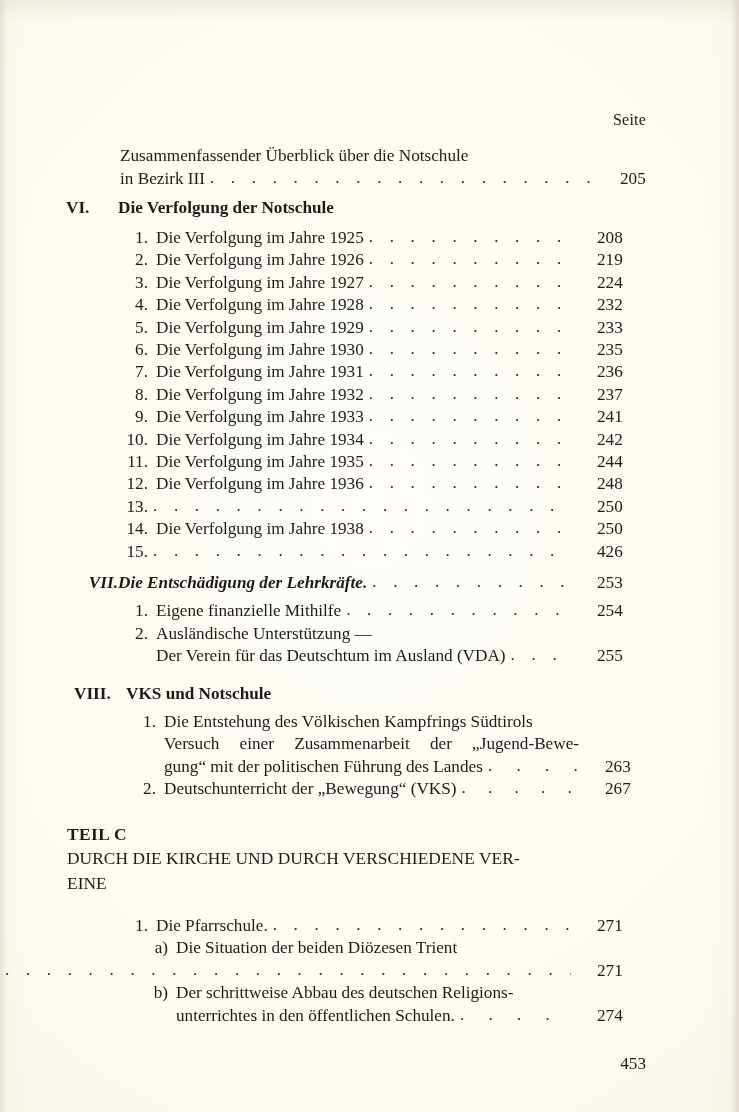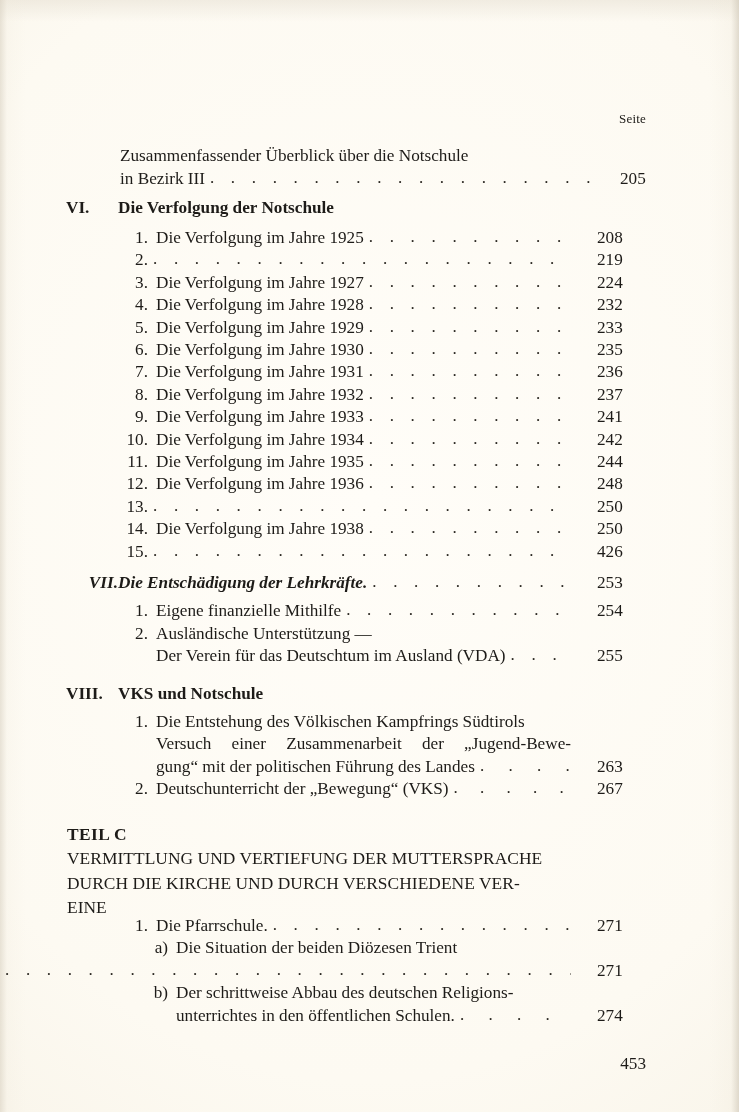--- a/index.html
+++ b/index.html
@@ -61,21 +61,21 @@
     inset: 0;
     z-index: 4;
   }
 
   .seite-head {
     position: absolute;
     top: 111px;
     left: 0;
     width: 646px;
     text-align: right;
-    font-size: 13px;
+    font-size: 16px;
     letter-spacing: .2px;
   }
 
   .block { position: absolute; left: 0; width: 623px; }
 
   
   .row {
     display: flex;
     align-items: flex-end;
     width: 100%;
@@ -127,21 +127,21 @@
   
   #intro-entry { top: 143px; left: 120px; width: 526px; }
   #intro-entry .l1 { font-size: 17.2px; line-height: 25px; }
 
   #sec-vi { top: 198px; }
   #sec-vi .items { margin-top: 9px; }
 
   #sec-vii { top: 572px; }
   #sec-vii .items { margin-top: 6px; }
 
-  #sec-viii { top: 684px; }
+  #sec-viii { top: 684px; padding-left: 8px; }
   #sec-viii .items { margin-top: 7px; }
 
   #teil-c { top: 822px; left: 67px; width: 600px; }
   #teil-c .teil-label { font-weight: bold; font-size: 17.4px; letter-spacing: .4px; line-height: 24px; }
   #teil-c .teil-title { font-size: 17.4px; line-height: 24.6px; letter-spacing: .05px; }
 
   #teil-c-items { top: 915px; }
 
   .num-row { padding-left: 0; }
   .num-row .marker { flex: 0 0 30px; margin-left: 118px; }
@@ -202,20 +202,21 @@
     <div class="items">
 
       <div class="row num-row">
         <span class="marker">1.</span>
         <span class="label">Die Verfolgung im Jahre 1925</span>
         <span class="leader"></span>
         <span class="pageno">208</span>
       </div>
       <div class="row num-row">
         <span class="marker">2.</span>
+        <span class="label">Die Verfolgung im Jahre 1926</span>
         <span class="leader"></span>
         <span class="pageno">219</span>
       </div>
       <div class="row num-row">
         <span class="marker">3.</span>
         <span class="label">Die Verfolgung im Jahre 1927</span>
         <span class="leader"></span>
         <span class="pageno">224</span>
       </div>
       <div class="row num-row">
@@ -344,21 +345,20 @@
         <span class="marker">2.</span>
         <span class="label">Deutschunterricht der „Bewegung“ (VKS)</span>
         <span class="leader" style="letter-spacing:9px;"></span>
         <span class="pageno">267</span>
       </div>
     </div>
   </div>
 
   <div class="block" id="teil-c">
     <div class="teil-label">TEIL C</div>
-    <div class="teil-title">VERMITTLUNG UND VERTIEFUNG DER MUTTERSPRACHE</div>
     <div class="teil-title">DURCH DIE KIRCHE UND DURCH VERSCHIEDENE VER-</div>
     <div class="teil-title">EINE</div>
   </div>
 
   <div class="block" id="teil-c-items">
     <div class="row num-row">
       <span class="marker">1.</span>
       <span class="label">Die Pfarrschule.</span>
       <span class="leader"></span>
       <span class="pageno">271</span>

